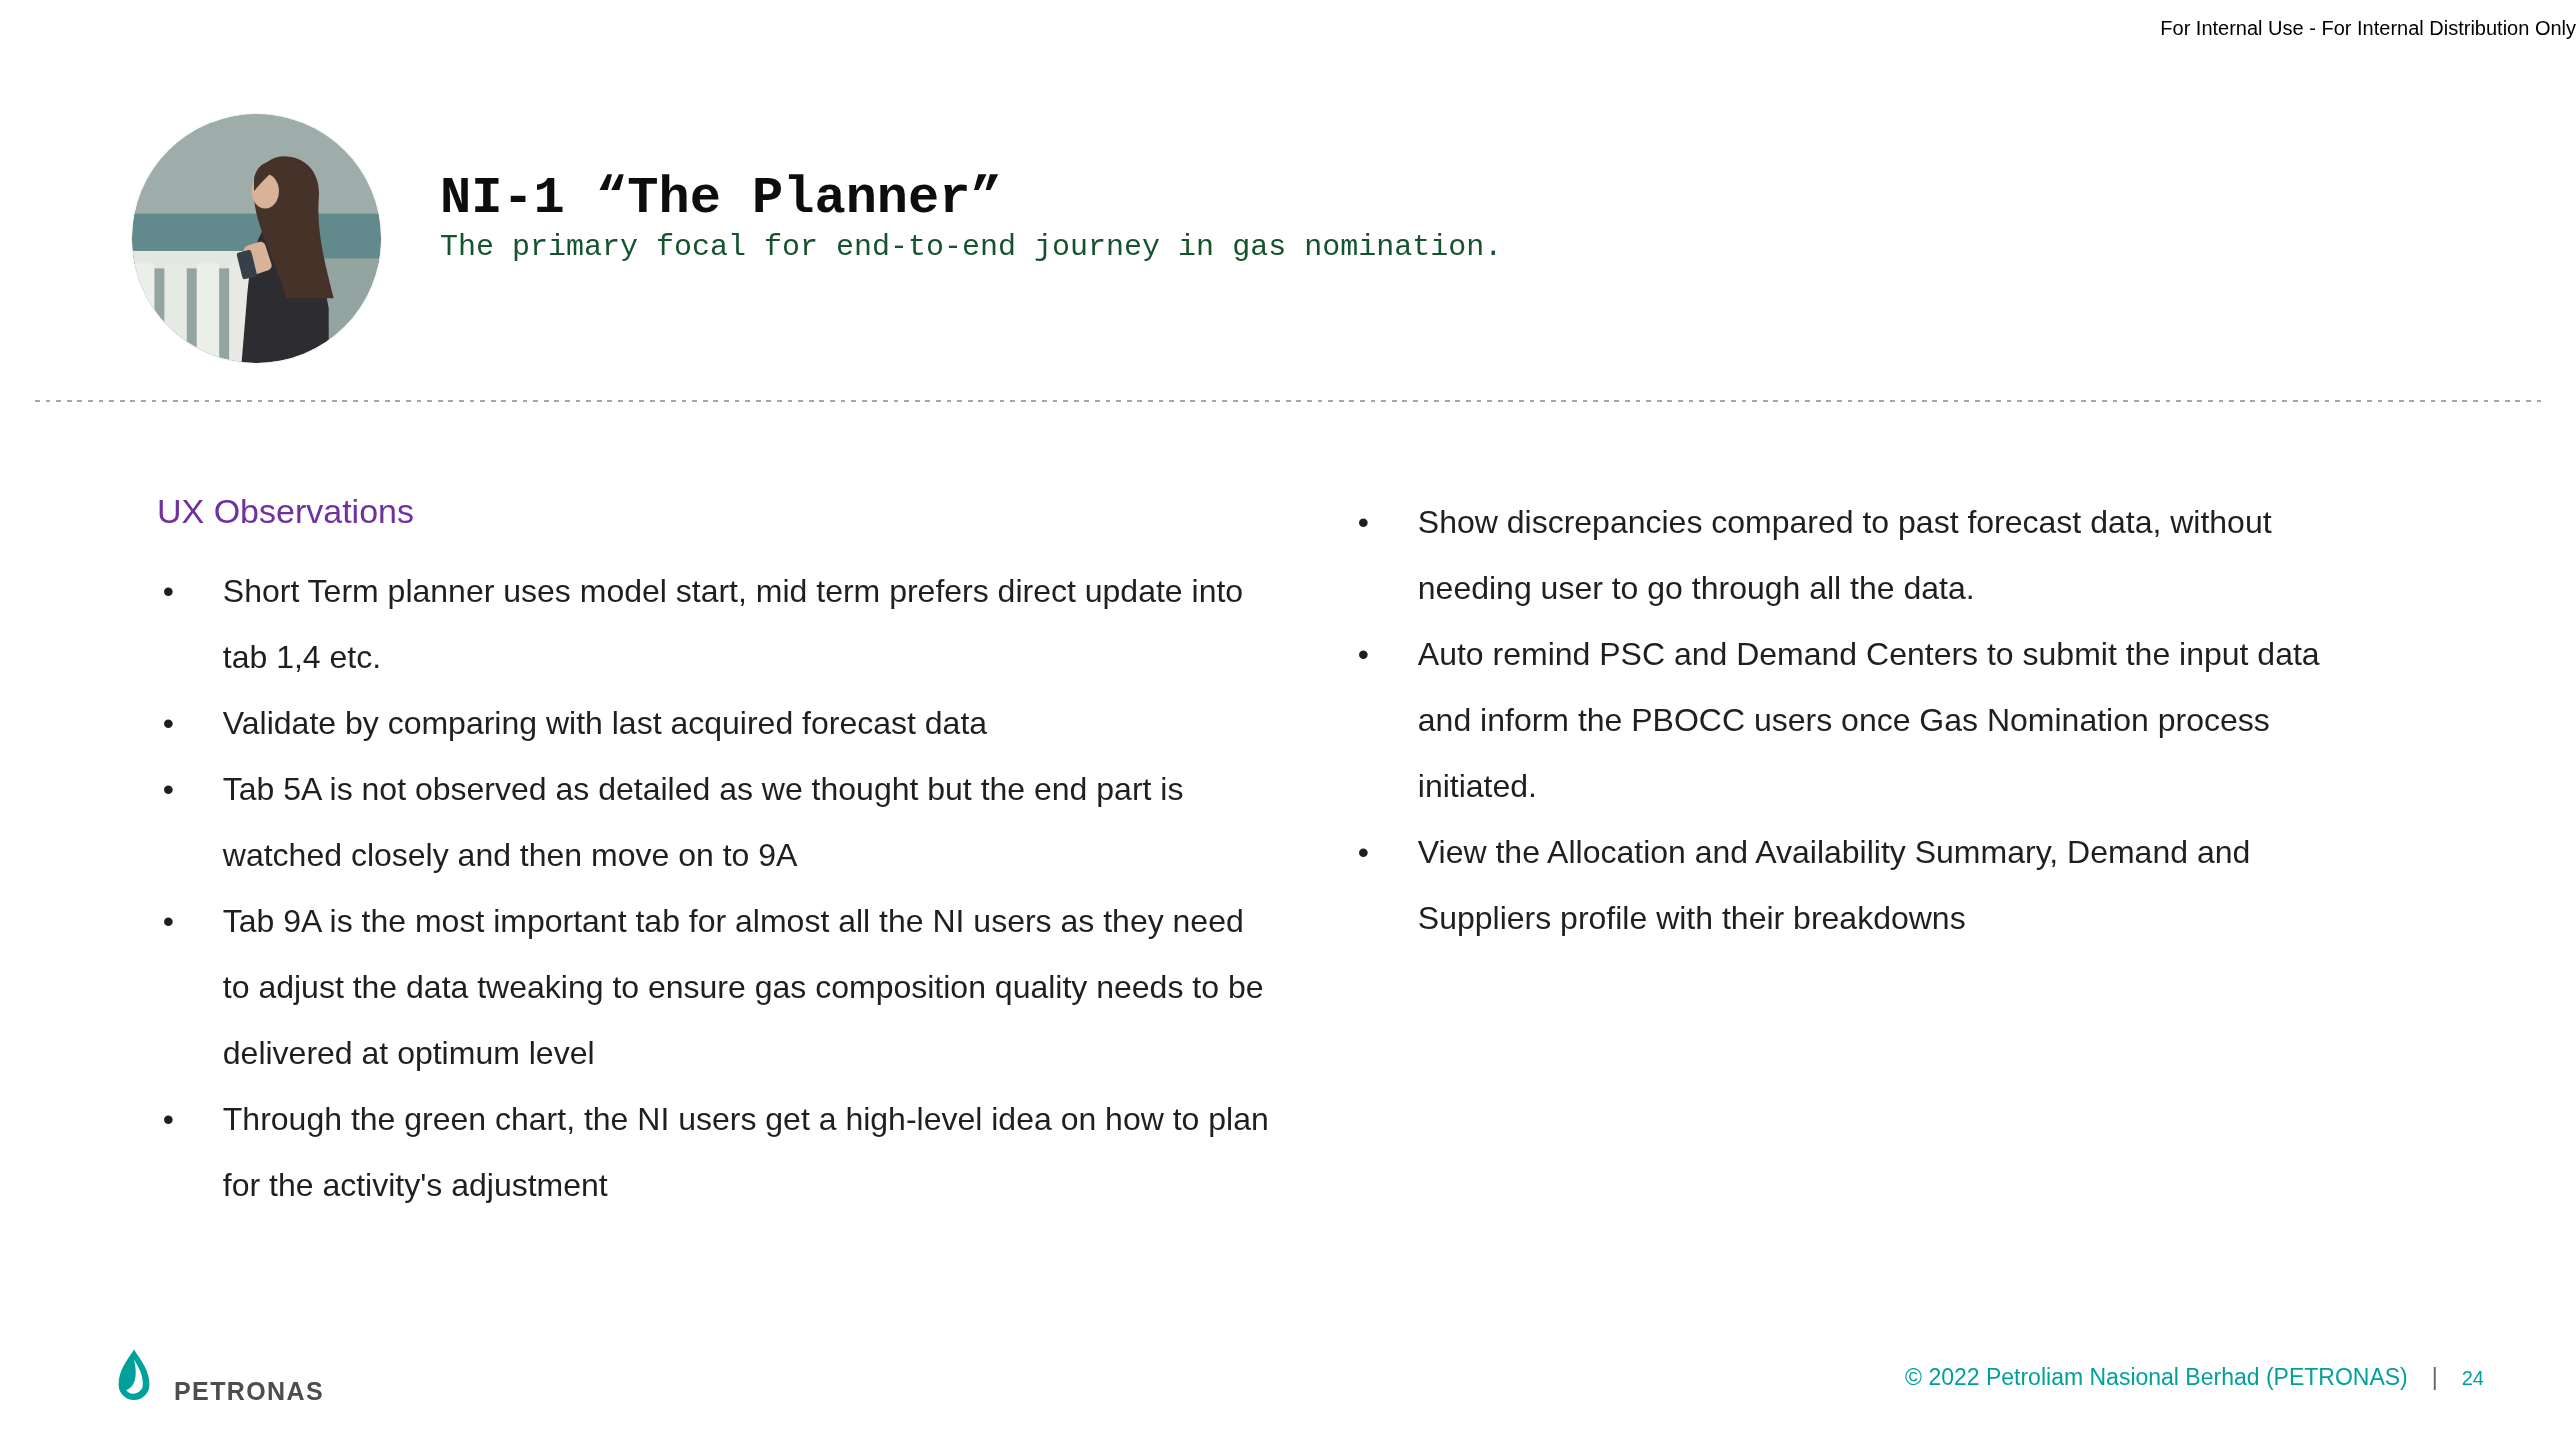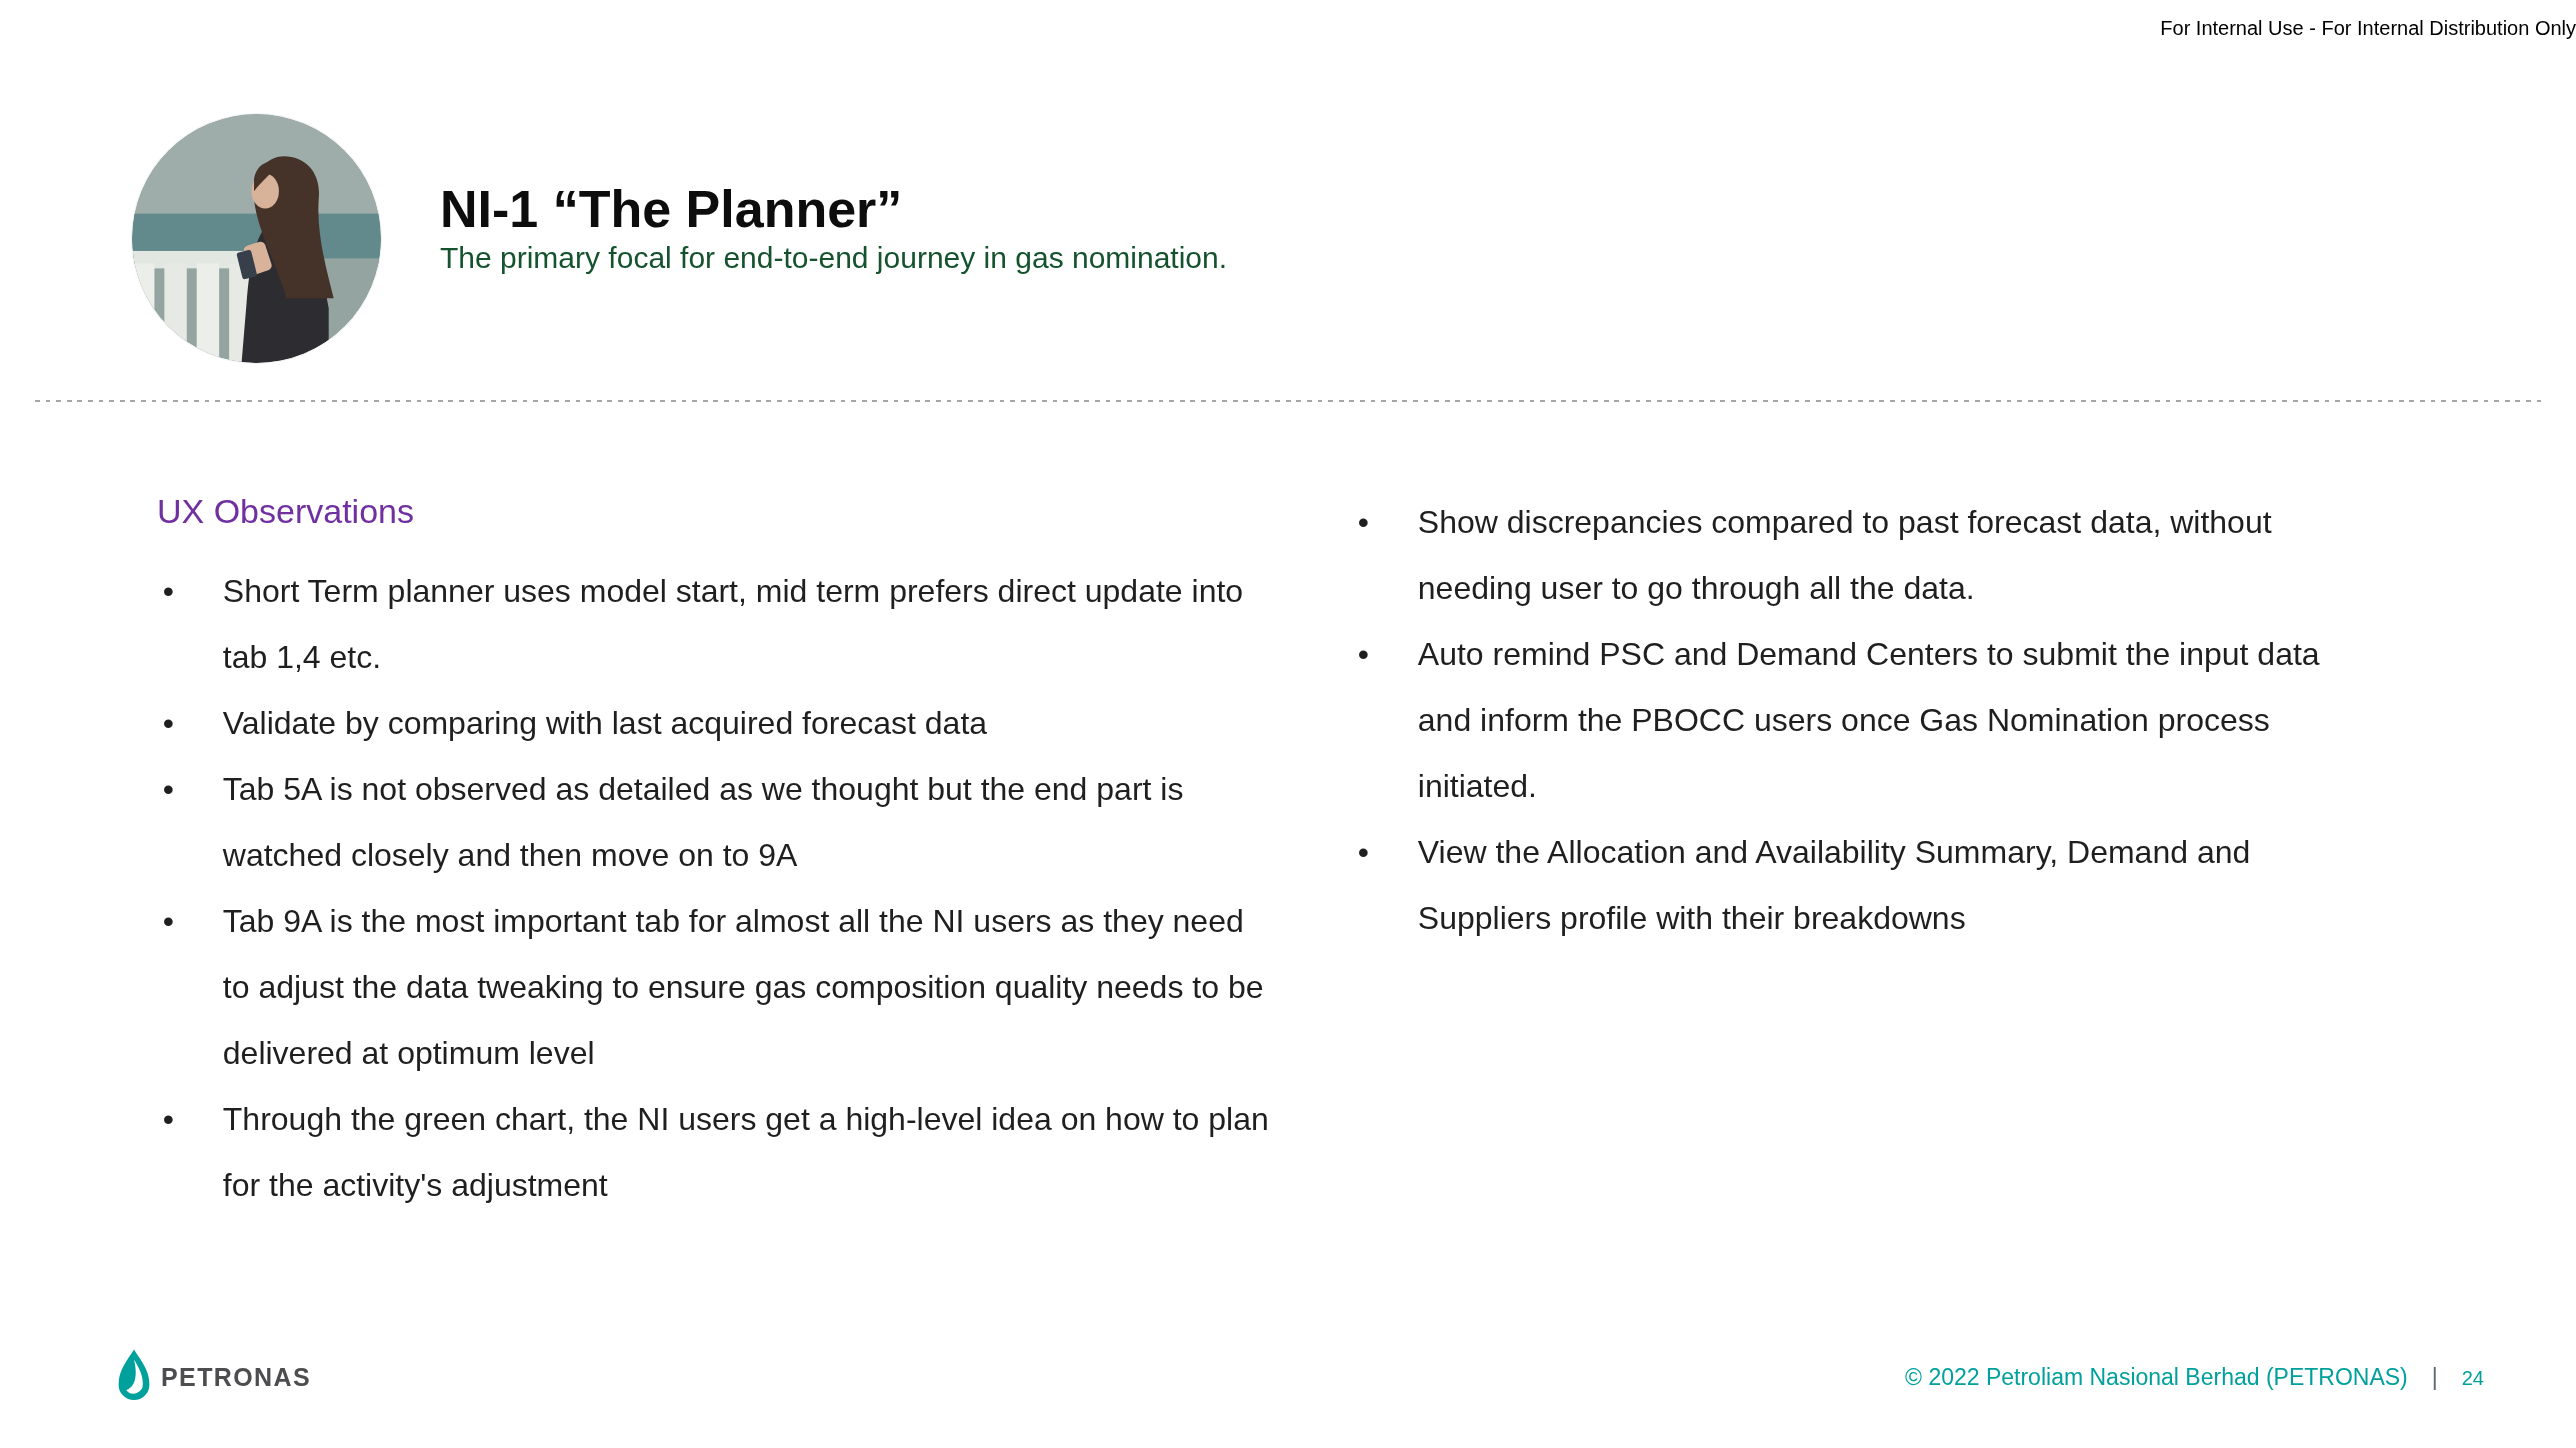--- a/index.html
+++ b/index.html
@@ -8,36 +8,36 @@
     font-family:"Liberation Sans","DejaVu Sans",sans-serif;color:#1a1a1a;
   }
   .classification{
     position:absolute;top:17.4px;left:0;width:100%;text-align:right;
     font-size:20px;font-weight:400;color:#000;
   }
   .avatar-wrap{
     position:absolute;left:132px;top:114px;width:249px;height:249px;border-radius:50%;
     overflow:hidden;box-shadow:0 0 0 1px rgba(0,0,0,0.05);
   }
-  .persona-head{position:absolute;left:440px;top:180px;}
+  .persona-head{position:absolute;left:440px;top:169px;font-family:Liberation Mono, monospace;}
   .persona-title{font-size:52px;font-weight:700;color:#0d0d0d;line-height:1.15;margin:0;}
   .persona-subtitle{font-size:30px;color:#14532d;line-height:1.2;}
   .divider{
     position:absolute;left:35px;right:35px;top:400px;height:1.9px;
     background:repeating-linear-gradient(90deg,#a6a6a6 0 4.8px,transparent 4.8px 10.6px);
   }
   .col{position:absolute;top:489px;}
   .col-left{left:157px;width:1120px;}
   .col-right{left:1352px;width:1024px;}
   .col-heading{font-size:34px;font-weight:400;color:#7030A0;margin:0 0 25px 0;line-height:1.3;}
   ul.bullets{list-style:none;margin:0;padding:0;}
   ul.bullets li{display:flex;font-size:32px;line-height:66px;color:#1f1f1f;}
   .bullet-mark{flex:0 0 60px;text-align:left;padding-left:5.8px;}
   .li-text{flex:1;}
-  .footer-left{position:absolute;left:112px;top:1348px;display:flex;align-items:center;gap:5px;}
+  .footer-left{position:absolute;left:112px;top:1348px;display:flex;align-items:flex-end;gap:18px;}
   .logo-text{font-size:25px;font-weight:700;color:#4d4d4f;letter-spacing:1.4px;}
   .footer-right{position:absolute;right:92px;top:1364px;display:flex;align-items:baseline;gap:24px;}
   .copyright{font-size:23px;color:#00A19C;}
   .footer-sep{font-size:23px;color:#5b6770;}
   .page-number{font-size:20px;color:#00A19C;}
 </style>
 </head>
 <body>
 
 <div class="classification">For Internal Use - For Internal Distribution Only</div>

